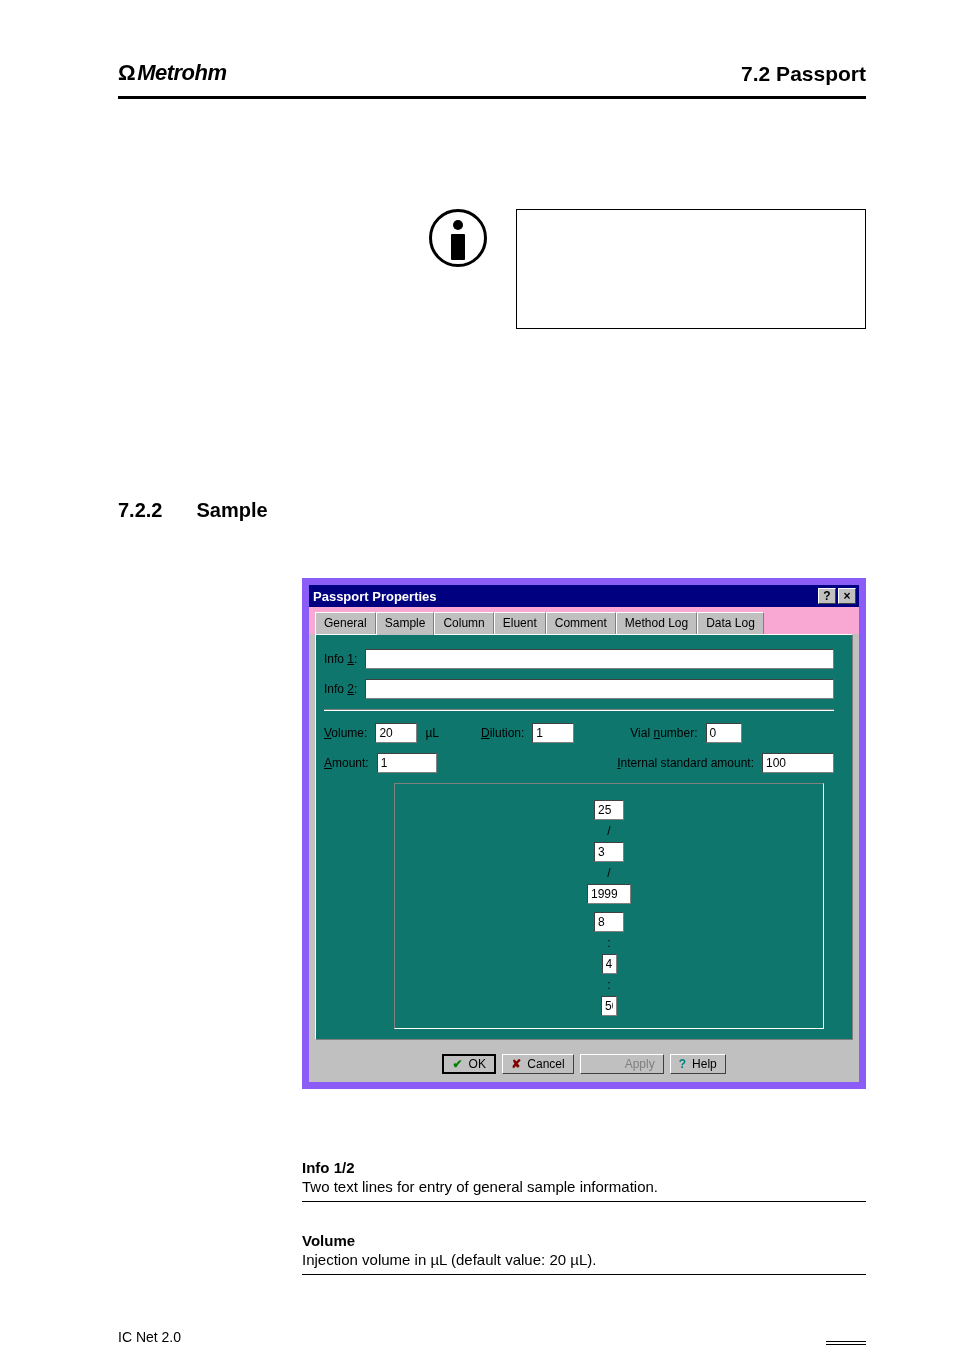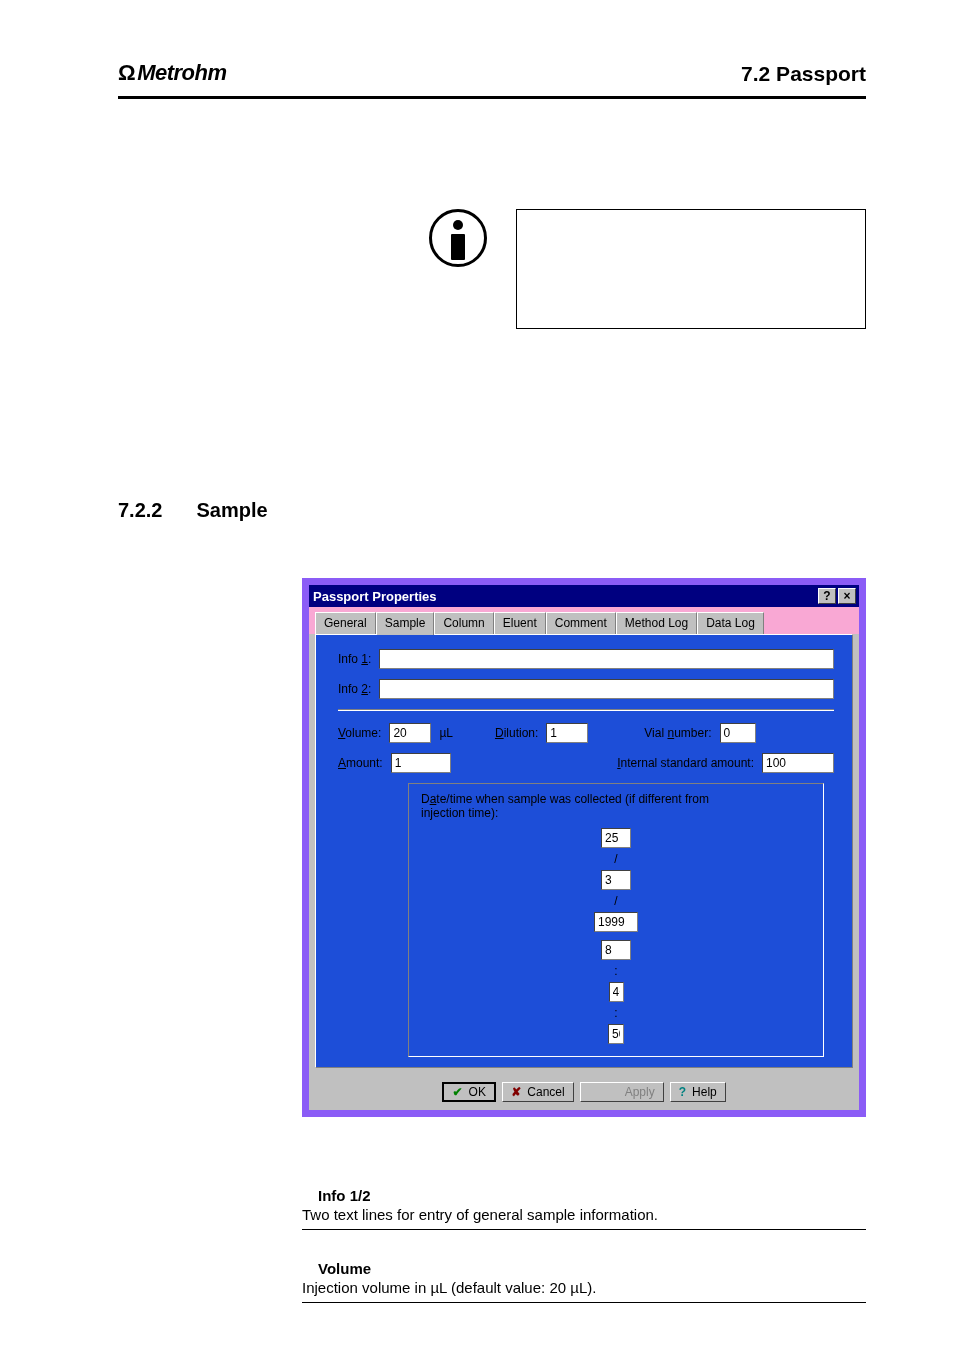--- a/index.html
+++ b/index.html
@@ -24,39 +24,39 @@
     .info-stem { width: 14px; height: 26px; background: #000; position: absolute; top: 22px; border-radius: 1px; }
     .info-box { border: 1px solid #000; flex: 1; min-height: 120px; }
     .sect-heading { display: flex; gap: 34px; margin-top: 170px; font-weight: bold; font-size: 20px; padding-left: 0; }
     .prop-shot { margin-top: 56px; margin-left: 184px; border: 7px solid #8b5cf6; width: 564px; font-family: Tahoma, Arial, sans-serif; font-size: 12px; background: #c0c0c0; }
     .titlebar { background: #000080; color: #fff; display: flex; align-items: center; height: 22px; padding: 0 3px 0 4px; }
     .titlebar-title { font-weight: bold; font-size: 13px; flex: 1; }
     .titlebar-btn { background: #c0c0c0; color: #000; width: 18px; height: 16px; margin-left: 2px; text-align: center; line-height: 14px; font-weight: bold; font-size: 12px; border: 1px solid #fff; border-right-color:#404040; border-bottom-color:#404040; font-family: Arial; }
     .tabs-row { padding: 5px 6px 0 6px; display: flex; position: relative; background:#f9a8d4;align-items:flex-end; }
     .tab { padding: 3px 8px 4px 8px; border: 1px solid #808080; border-bottom: none; background:#c0c0c0; border-top-color:#fff; border-left-color:#fff; position: relative; font-size:12px; }
     .tab.active { background:#c0c0c0; z-index: 2; padding-bottom:5px; margin-bottom:-1px; }
-    .tab-body { background:#1d4ed8; border: 1px solid #fff; border-right-color:#808080; border-bottom-color:#808080; margin: 0 6px 6px 6px; padding: 14px 18px 10px 22px; position: relative; }
+    .tab-body { background:#0f766e; border: 1px solid #fff; border-right-color:#808080; border-bottom-color:#808080; margin: 0 6px 6px 6px; padding: 14px 18px 10px 8px; position: relative; }
     .form-row { display: flex; align-items: center; margin-bottom: 10px; gap: 8px; }
     .lbl { font-size: 12px; }
     .und { text-decoration: underline; }
     .inpt { background:#fff; border:1px solid #808080; border-top-color:#404040; border-left-color:#404040; height:20px; padding:1px 3px; font-family: Tahoma, Arial; font-size:12px; }
     .info1-input { flex:1; }
     .info2-input { flex:1; }
     .hr-dlg { border:none; border-top:1px solid #808080; border-bottom:1px solid #fff; margin: 6px 0 12px 0; }
     .dt-group { border:1px solid #808080; border-right-color:#fff; border-bottom-color:#fff; padding:8px 12px 12px 12px; position:relative; margin-top:4px; margin-left:70px; margin-right:10px; }
     .dt-row { display:flex; align-items:center; gap:4px; margin-top:8px;flex-direction:column; }
     .btn-row { display:flex; gap:6px; justify-content:center; padding: 8px 6px 8px 6px; }
     .dlg-btn { background:#c0c0c0; border:1px solid #fff; border-right-color:#404040; border-bottom-color:#404040; padding:2px 8px; font-size:12px; display:flex; align-items:center; gap:6px; min-width:54px; justify-content:center; }
     .dlg-btn.primary { border:2px solid #000; padding:1px 7px; }
     .dlg-btn.disabled { color:#808080;padding-left:44px; }
     .glyph-check { color:#008000; font-weight:bold; }
     .glyph-x { color:#800000; font-weight:bold; }
     .glyph-q { color:#008080; font-weight:bold; }
     .descr { margin-top: 70px; margin-left: 184px; width:564px; font-size:15px; }
-    .descr-label { font-weight:bold; margin-bottom: 2px; margin-left: 16px; }
+    .descr-label { font-weight:bold; margin-bottom: 2px; }
     .descr-text { margin-bottom: 6px; }
     .descr-hr { border:none; border-top:1px solid #000; margin-bottom: 30px; }
     .footer { margin-top:auto; display:flex; justify-content:space-between; align-items:flex-end; font-size:14px; padding-top: 24px; }
     .footer-right { display:flex; flex-direction:column; align-items:flex-end; gap:2px; }
     .footer-line { width:40px; border-top:1px solid #000; }
     .spacer { display:inline-block; }
   </style>
 </head>
 <body>
 
@@ -124,21 +124,20 @@
         <input class="inpt" style="width: 36px;" value="0">
       </div>
       <div class="form-row">
         <span class="lbl"><span class="und">A</span><span>mount:</span></span>
         <input class="inpt" style="width: 60px;" value="1">
         <span class="spacer" style="flex:1"></span>
         <span class="lbl"><span class="und">I</span><span>nternal standard amount:</span></span>
         <input class="inpt" style="width: 72px;" value="100">
       </div>
       <div class="dt-group">
-        <div class="lbl" style="max-width:320px"><span>D</span><span class="und">a</span><span>te/time when sample was collected (if different from injection time):</span></div>
         <div class="dt-row">
           <input class="inpt" style="width: 30px;" value="25">
           <span>/</span>
           <input class="inpt" style="width: 30px;" value="3">
           <span>/</span>
           <input class="inpt" style="width: 44px;" value="1999">
           <span class="spacer" style="width:14px"></span>
           <input class="inpt" style="width: 30px;" value="8">
           <span>:</span>
           <input class="inpt" style="width: 15px;" value="46">

